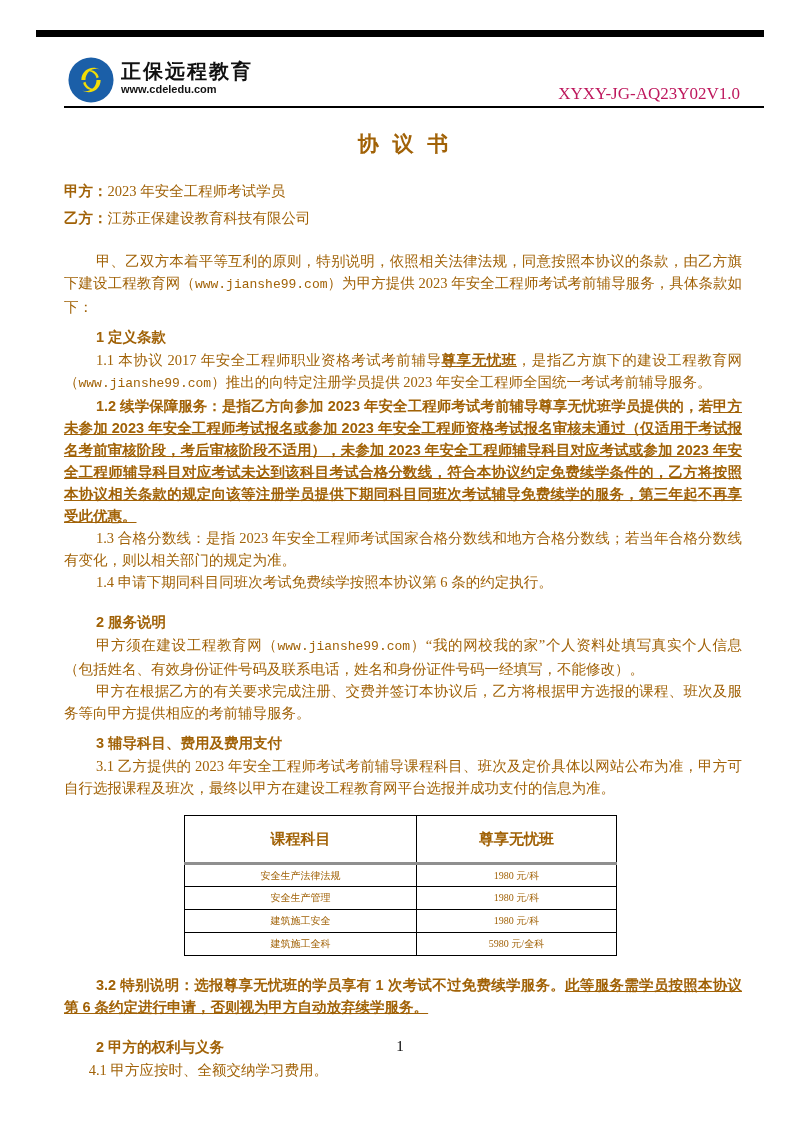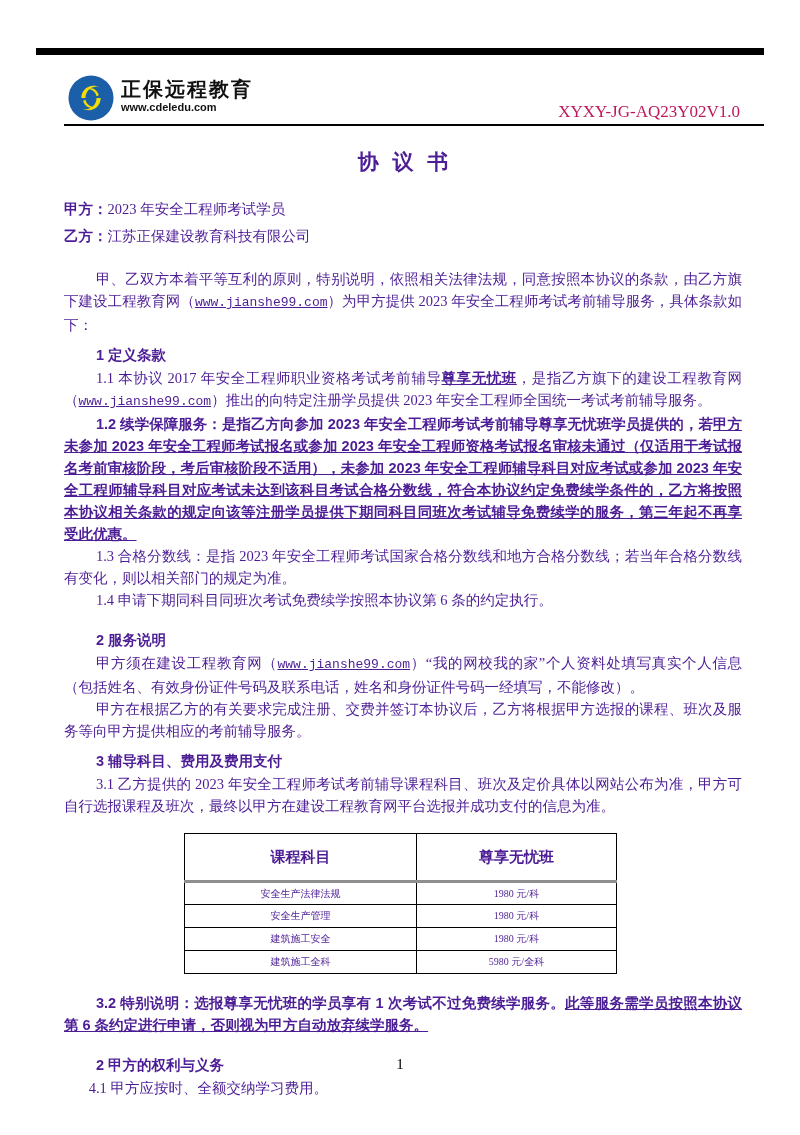--- a/index.html
+++ b/index.html
@@ -1,18 +1,18 @@
 <!DOCTYPE html>
 <html><head>
 <meta charset="utf-8">
 <style>
   * { margin:0; padding:0; box-sizing:border-box; }
   html,body { background:#ffffff; }
   .page {
-    position:relative; width:800px; height:1079px; margin:18px auto;
+    position:relative; width:800px; height:1079px; margin:0 auto;
     background:#ffffff; color:#000;
     font-family:"Liberation Serif","DejaVu Serif",serif;
     overflow:hidden;
   }
   .rule { position:absolute; left:36px; width:728px; height:7px; background:#000; }
   .rule-top { top:30px; }
   .rule-bottom { top:1098px; }
 
   
   .logo { position:absolute; left:68px; top:57px; width:46px; height:46px; }
@@ -29,33 +29,33 @@
   .doc-code {
     position:absolute; right:60px; top:84px;
     font-family:"Liberation Serif","DejaVu Serif",serif;
     font-size:17px; color:#be185d;
   }
   .header-divider { position:absolute; left:64px; top:106px; width:700px; height:0; border-top:2px solid #000; }
 
   
   .body {
     position:absolute; left:64px; top:124px; width:678px;
-    font-size:14.5px; line-height:22px; text-align:justify; color:#4c1d95;
+    font-size:14.5px; line-height:22px; text-align:justify; color:#a16207;
   }
   .doc-title {
     text-align:center; font-family:"Liberation Sans","DejaVu Sans",sans-serif;
     font-weight:bold; font-size:21px; letter-spacing:0.65em; text-indent:0.65em;
     margin:6px 0 20px 0; line-height:28px;
   }
   .party-line { line-height:27px; text-indent:0; }
   .b, .hd { font-family:"Liberation Sans","DejaVu Sans",sans-serif; font-weight:bold; }
   .bu { font-family:"Liberation Sans","DejaVu Sans",sans-serif; font-weight:bold; text-decoration:underline; }
   .link {
     font-family:"Liberation Mono","DejaVu Sans Mono",monospace;
-    font-size:13px; text-decoration:underline;
+    font-size:13px; 
   }
   .par { text-indent:2.2em; }
   .par-low { text-indent:1.7em; }
   .hd-line { text-indent:2.2em; line-height:23px; }
   .gap-s { margin-top:8px; }
   .gap-m { margin-top:18px; }
 
   
   .price-table {
     border-collapse:collapse; table-layout:fixed;

